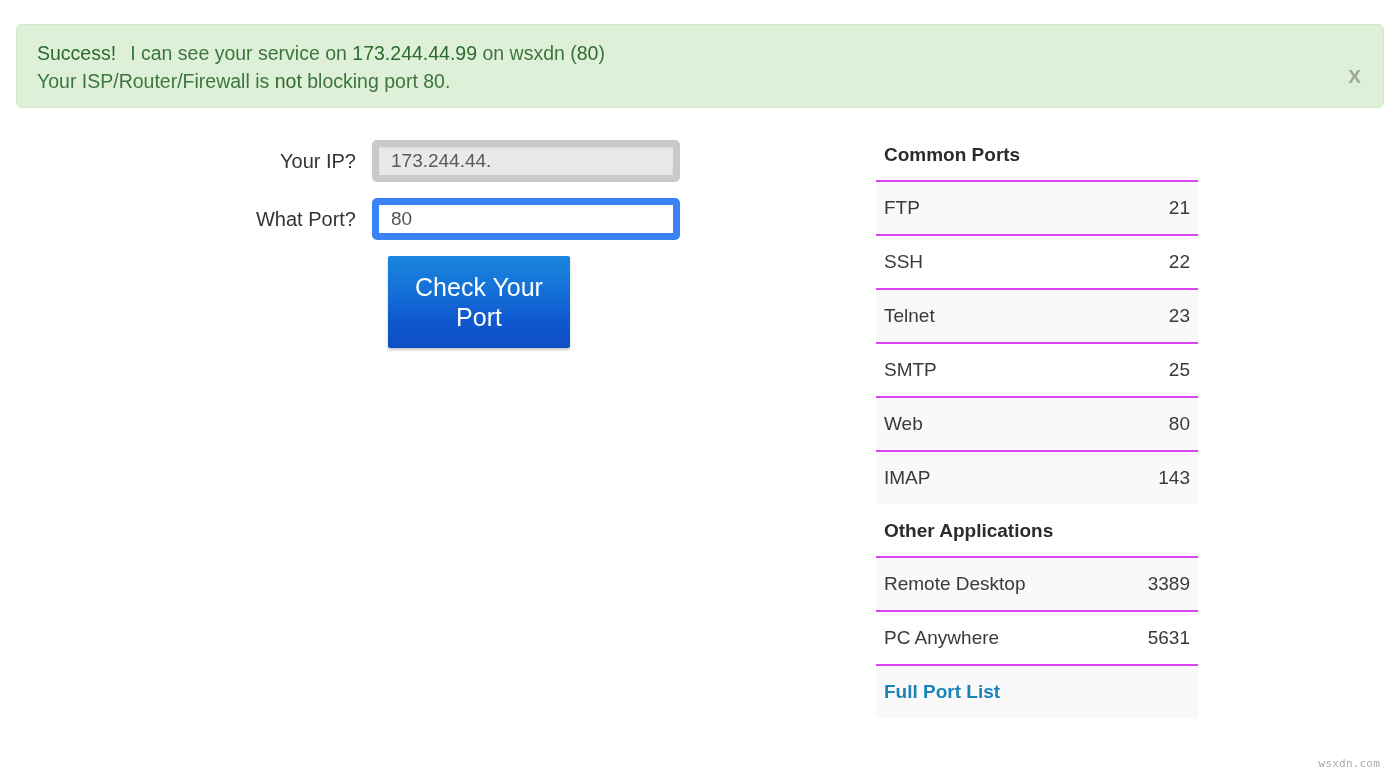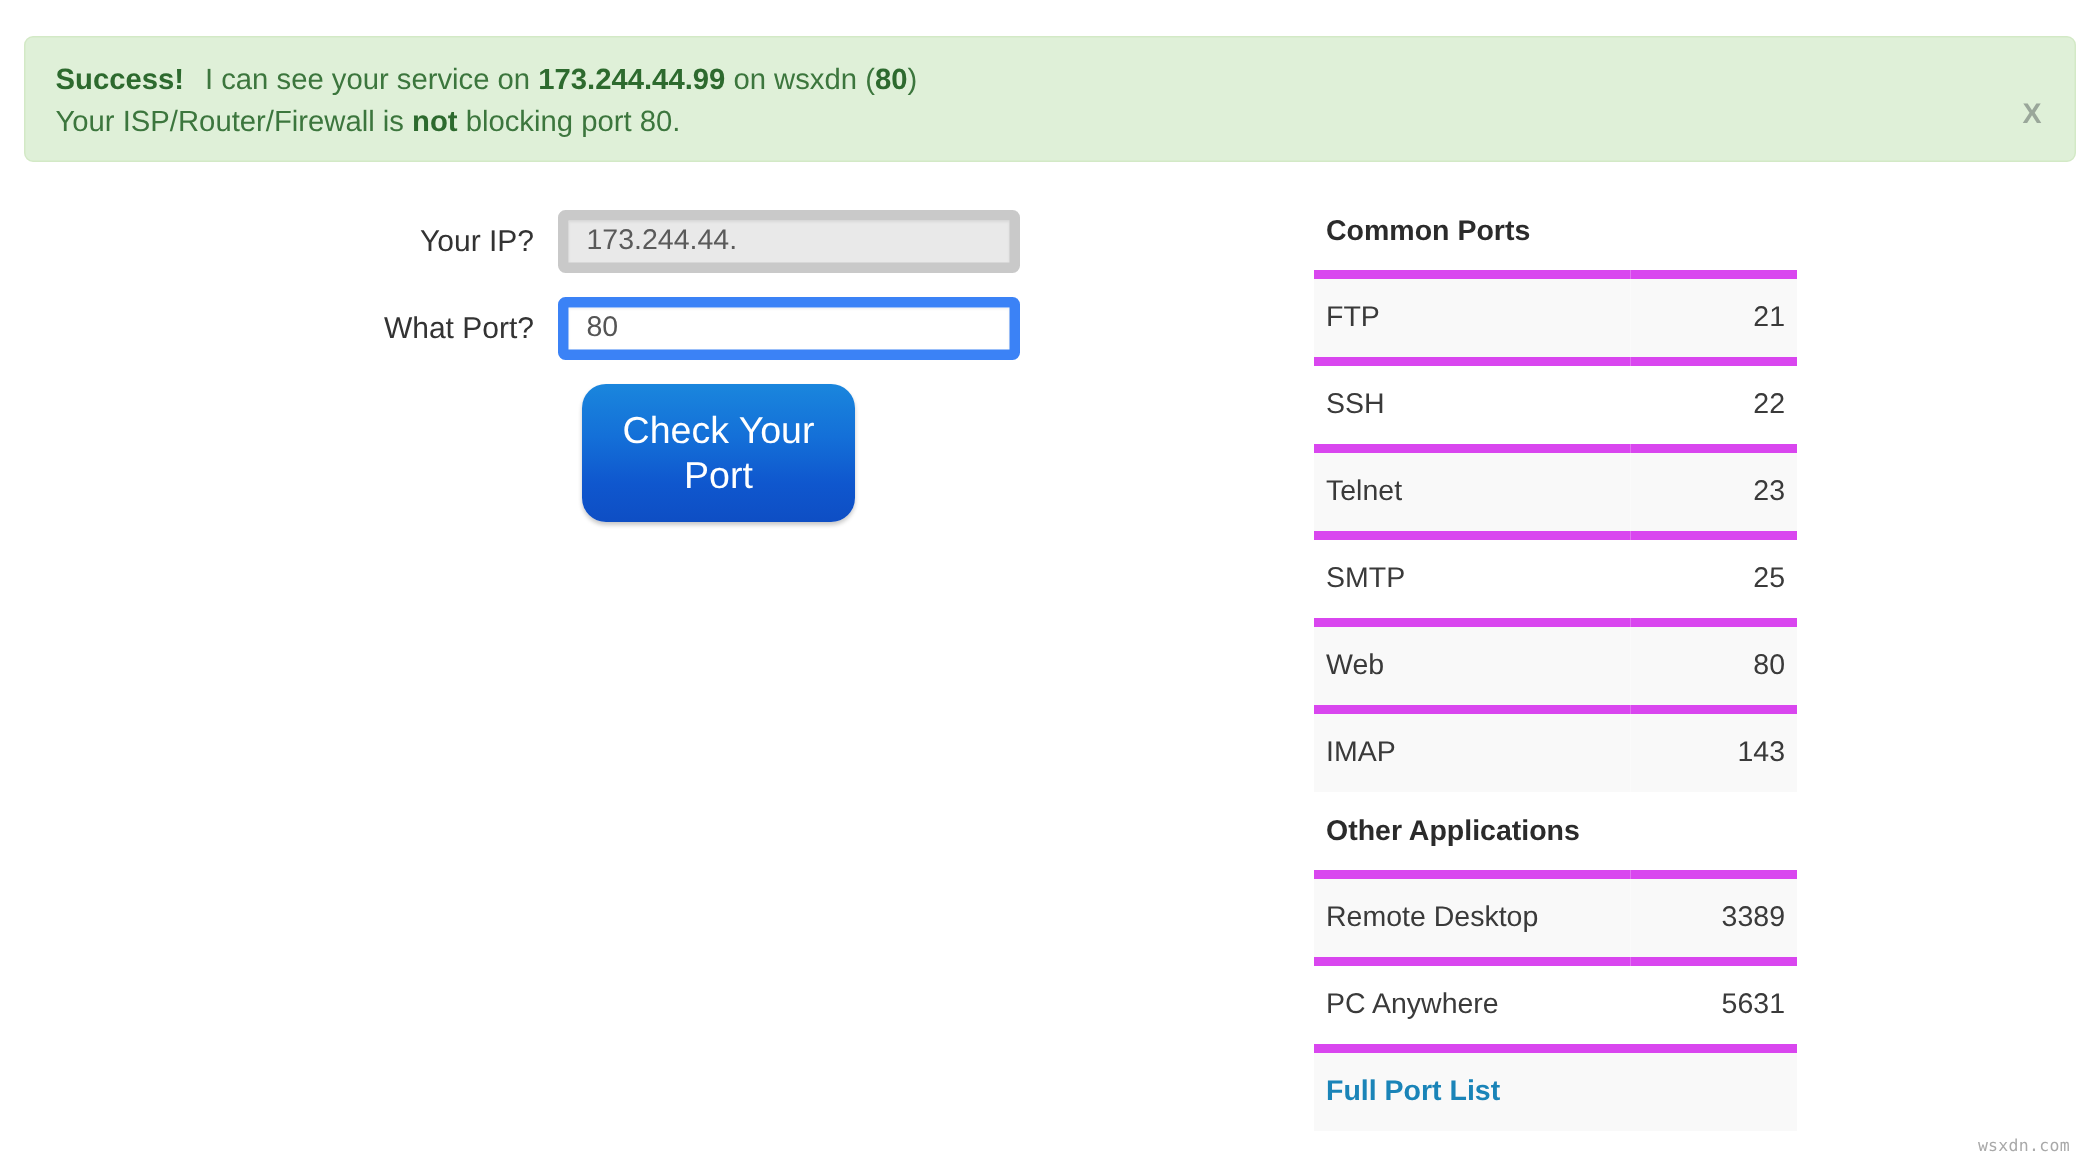--- a/index.html
+++ b/index.html
@@ -30,21 +30,21 @@
     border-radius: 6px;
     padding: 14px 20px 0 20px;
   }
   .alert-line {
     font-size: 19.5px;
     line-height: 28px;
     color: #3c763d;
     white-space: nowrap;
   }
   .alert-strong {
-    font-weight: bold;
+    font-weight: normal;
     color: #2d6a2e;
     text-align: center;
   }
   .alert-gap {
     display: inline-block;
     width: 14px;
   }
   .alert-close {
     position: absolute;
     right: 16px;
@@ -102,21 +102,21 @@
     display: flex;
     justify-content: flex-start;
     padding-left: 388px;
     margin-top: 16px;
   }
   .btn-check {
     width: 182px;
     height: 92px;
     box-sizing: border-box;
     border: none;
-    border-radius: 16px;
+    border-radius: 2px;
     cursor: pointer;
     font-family: "Liberation Sans", sans-serif;
     font-size: 25px;
     line-height: 30px;
     color: #ffffff;
     background: linear-gradient(to bottom, #1a86dd 0%, #1470d8 38%, #0f57ce 72%, #0e4ec4 100%);
     box-shadow: 0 2px 3px rgba(0,0,0,0.22);
     padding: 0 10px;
   }
 
@@ -134,21 +134,21 @@
     padding: 2px 0 14px 8px;
   }
   .ports-heading.second {
     padding-top: 16px;
   }
   .ports-table {
     width: 100%;
     border-collapse: collapse;
   }
   .ports-table tr {
-    border-top: 6px solid #d946ef;
+    border-top: 2px solid #d946ef;
   }
   .ports-table tr.striped td {
     background: #f9f9f9;
   }
   .ports-table td {
     font-size: 19px;
     color: #3a3a3a;
     padding: 14px 8px 14px 8px;
     height: 24px;
     vertical-align: middle;

